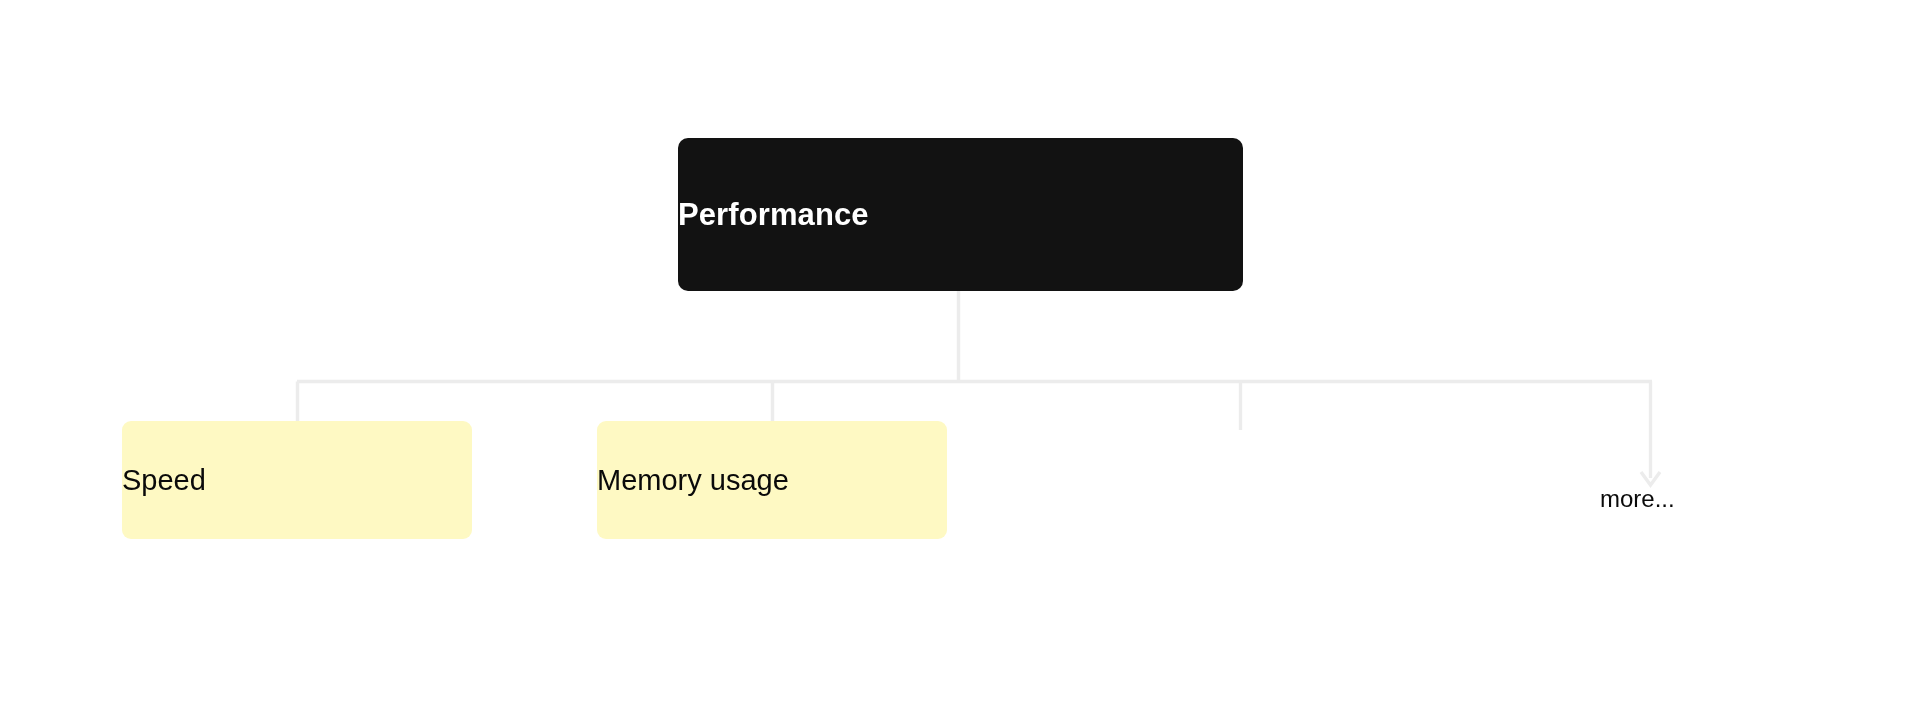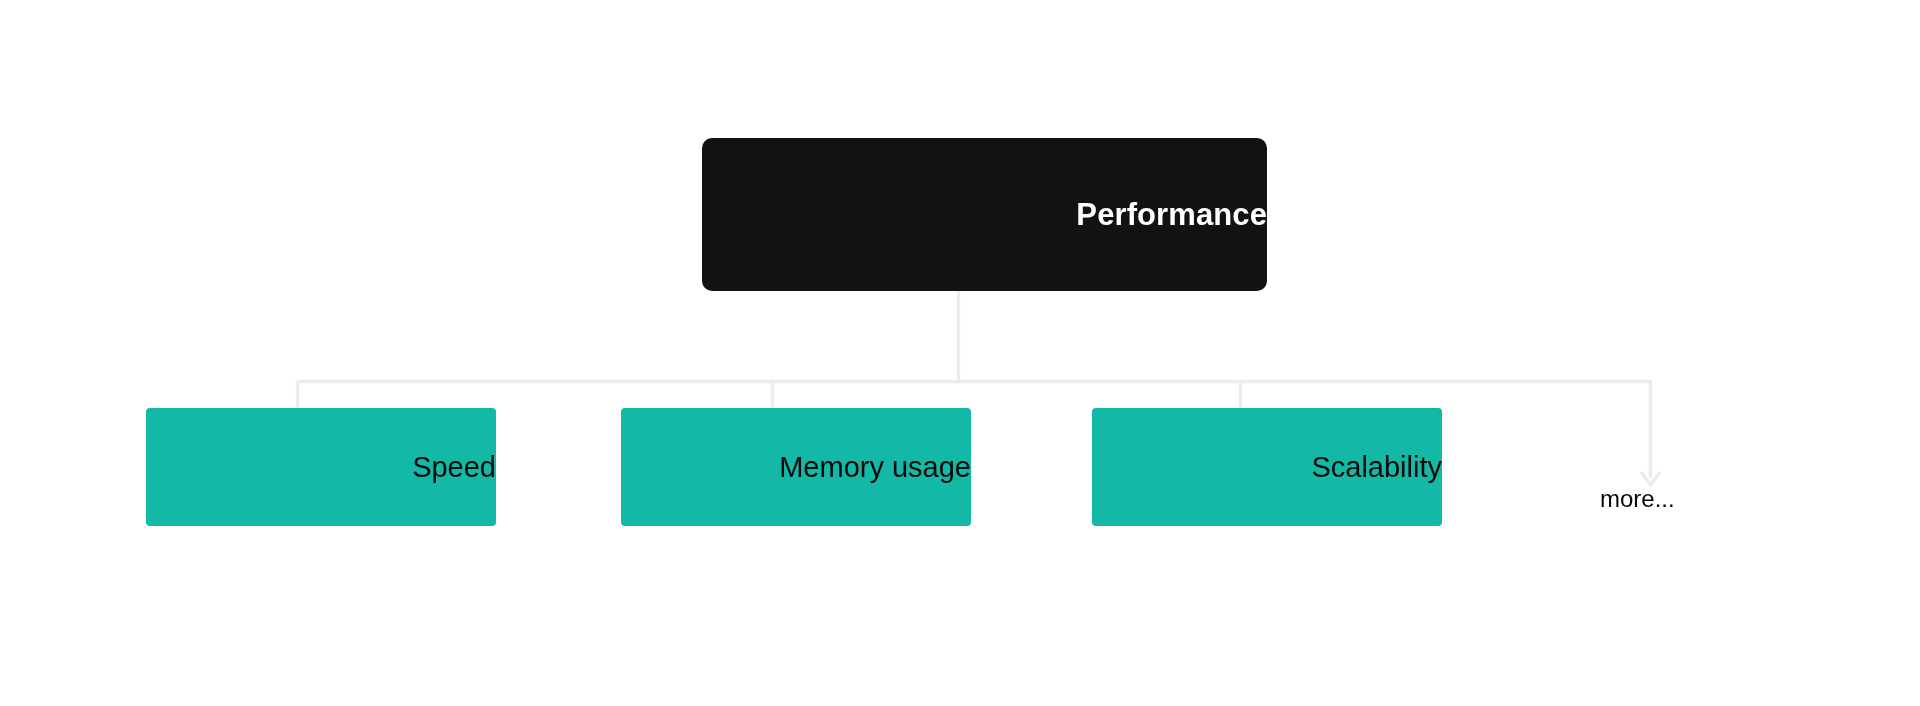--- a/index.html
+++ b/index.html
@@ -30,46 +30,45 @@
     height: 706px;
     pointer-events: none;
   }
 
   
   .node {
     position: absolute;
     box-sizing: border-box;
     display: flex;
     align-items: center;
-    justify-content: flex-end;
+    justify-content: flex-start;
     text-align: center;
-    margin-left: 24px;
   }
 
   .node-root {
     left: 678px;
     top: 138px;
     width: 565px;
     height: 153px;
     background: #121212;
     border-radius: 10px;
   }
   .node-root .node-label {
     color: #ffffff;
     font-size: 31px;
     font-weight: bold;
     letter-spacing: 0.1px;
     line-height: 1.2;
   }
 
   .node-child {
-    top: 408px;
+    top: 421px;
     height: 118px;
-    background: #14b8a6;
-    border-radius: 4px;
+    background: #fef9c3;
+    border-radius: 9px;
   }
   .node-child .node-label {
     color: #0a0a0a;
     font-size: 29px;
     font-weight: normal;
     line-height: 1.2;
   }
 
   .child-0 { left: 122px;  width: 350px; }
   .child-1 { left: 597px;  width: 350px; }
@@ -115,19 +114,16 @@
   </div>
 
   <div class="node node-child child-0">
     <span class="node-label">Speed</span>
   </div>
 
   <div class="node node-child child-1">
     <span class="node-label">Memory usage</span>
   </div>
 
-  <div class="node node-child child-2">
-    <span class="node-label">Scalability</span>
-  </div>
 
   <div class="more-marker">more...</div>
 
 </div>
 
 </body></html>

